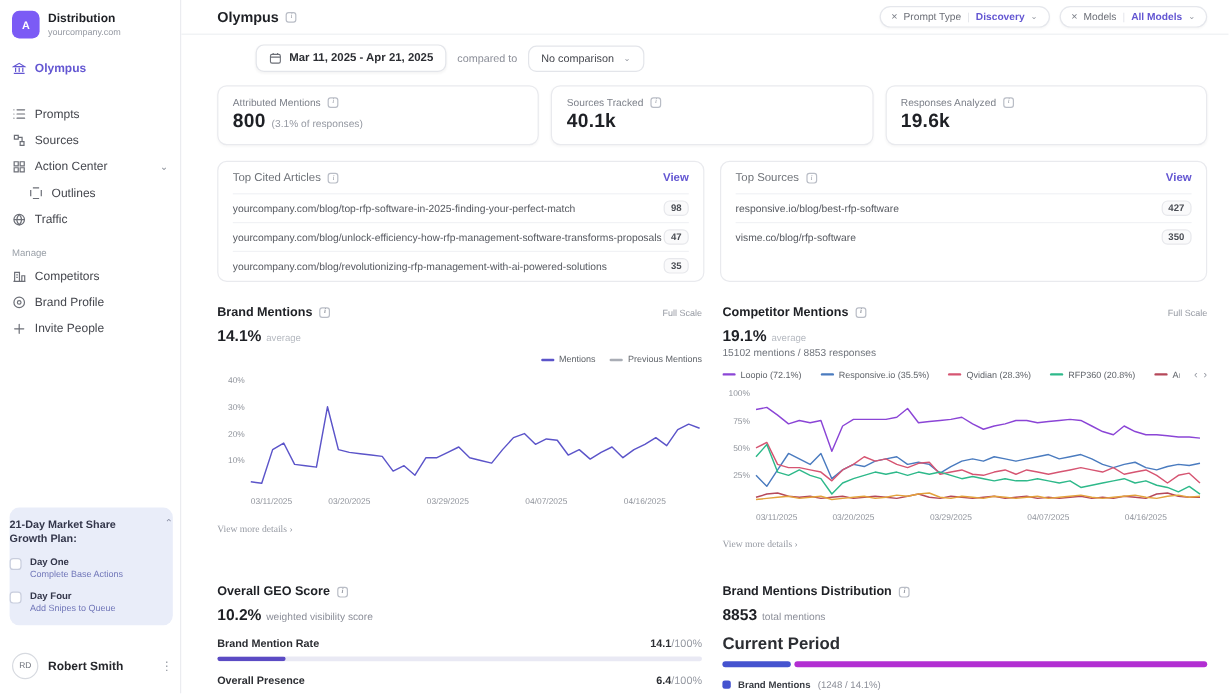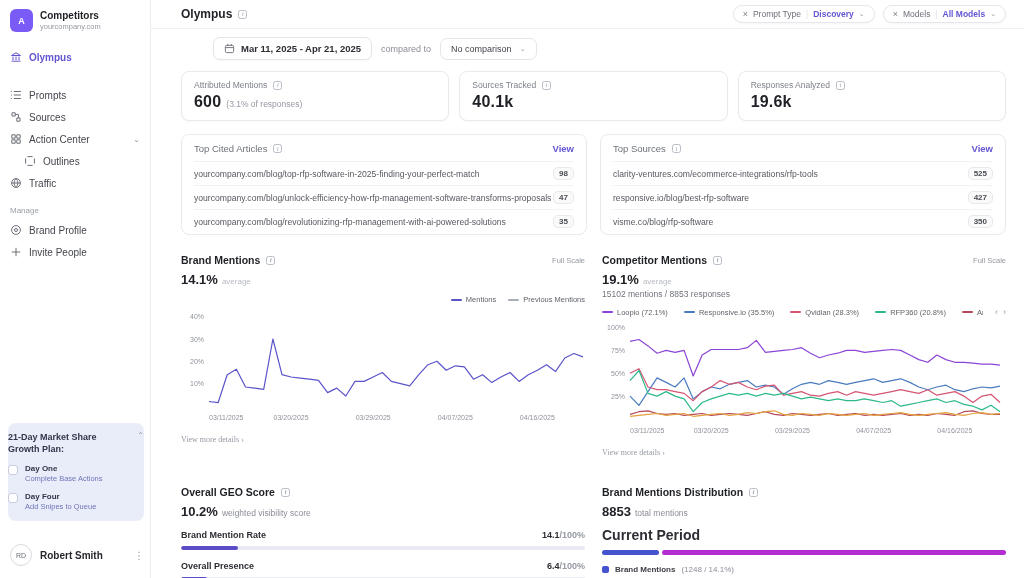--- a/index.html
+++ b/index.html
@@ -98,21 +98,21 @@
   .legend-item { display:inline-flex; align-items:center; gap:4px; white-space:nowrap; }
   .legend-dash { width:11px; height:2px; border-radius:2px; display:inline-block; }
   .legend-scroll { margin-left:auto; display:flex; gap:5px; color:#9599a2; font-size:9px; }
   .legend-scroll span { cursor:pointer; }
   .legend-clip { display:flex; gap:16px; overflow:hidden; flex:1; }
   .view-more { font-size:8px; color:#9599a2; margin-top:5px; cursor:pointer;font-family:Liberation Serif, serif; }
 
   .bottom-row { display:flex; gap:17px; margin-top:29px; }
   .geo-bar-group { margin-top:11px; }
   .geo-bar-head { display:flex; align-items:baseline; font-size:9px; font-weight:bold; color:#2c2e33; }
-  .geo-bar-head .max { color:#9599a2; font-weight:bold; }
+  .geo-bar-head .max { color:#9599a2; font-weight:normal; }
   .geo-bar-head .num { margin-left:auto; }
   .track { height:4px; background:#e9e9f4; border-radius:3px; margin-top:6px; overflow:hidden; }
   .fill { height:100%; background:#5b4bc4; border-radius:3px; }
   .period-label { font-size:14px; font-weight:bold; color:#2c2e33; margin-top:8px; }
   .stack-bar { display:flex; gap:3px; height:5px; margin-top:7px; }
   .stack-seg { height:100%; border-radius:3px; }
   .dist-legend { margin-top:10px; }
   .dist-legend-item { display:flex; align-items:center; gap:6px; margin-top:5px; font-size:8px; }
   .dist-swatch { width:7px; height:7px; border-radius:2px; flex-shrink:0; }
   .dist-name { color:#3a3d44; font-weight:bold; }
@@ -120,21 +120,21 @@
 </style>
 </head>
 <body>
 
 <div class="app">
 
   <aside class="sidebar">
     <div class="brand-row">
       <div class="brand-avatar">A</div>
       <div>
-        <div class="brand-name">Competitors</div>
+        <div class="brand-name">Distribution</div>
         <div class="brand-domain">yourcompany.com</div>
       </div>
     </div>
 
     <nav class="nav">
       <div class="nav-item active">
         <span class="glyph">
           <svg viewBox="0 0 12 12" width="12" height="12" fill="none" stroke="currentColor" stroke-width="1">
               <path d="M1.5 4.5 L6 1.8 L10.5 4.5 Z M3 5.5 V9 M6 5.5 V9 M9 5.5 V9 M1.5 10.2 H10.5"></path>
             </svg>
@@ -179,20 +179,28 @@
         <span class="glyph">
           <svg viewBox="0 0 12 12" width="12" height="12" fill="none" stroke="currentColor" stroke-width="1">
               <circle cx="6" cy="6" r="4.4"></circle>
               <path d="M1.6 6 h8.8 M6 1.6 c2.4 2.7 2.4 6.1 0 8.8 c-2.4 -2.7 -2.4 -6.1 0 -8.8"></path>
             </svg>
         </span>
         <span>Traffic</span>
       </div>
 
       <div class="manage-label">Manage</div>
+      <div class="nav-item">
+        <span class="glyph">
+          <svg viewBox="0 0 12 12" width="12" height="12" fill="none" stroke="currentColor" stroke-width="1">
+              <path d="M2.2 10.4 V3 h4 v7.4 M8.2 10.4 V5.8 h2.4 v4.6 M1.2 10.4 h10 M3.6 5 h1.2 M3.6 7.2 h1.2"></path>
+            </svg>
+        </span>
+        <span>Competitors</span>
+      </div>
       <div class="nav-item">
         <span class="glyph">
           <svg viewBox="0 0 12 12" width="12" height="12" fill="none" stroke="currentColor" stroke-width="1">
               <circle cx="6" cy="6" r="4.4"></circle>
               <circle cx="6" cy="6" r="1.5"></circle>
             </svg>
         </span>
         <span>Brand Profile</span>
       </div>
       <div class="nav-item">
@@ -274,21 +282,21 @@
         </button>
       </div>
 
       <div class="stats-row">
         <div class="stat-card">
           <div class="stat-label">
               <span>Attributed Mentions</span>
               <span class="info-ic">i</span>
             </div>
           <div class="stat-value-row">
-            <span class="stat-value">600</span>
+            <span class="stat-value">800</span>
             <span class="stat-suffix">(3.1% of responses)</span>
           </div>
         </div>
         <div class="stat-card">
           <div class="stat-label">
               <span>Sources Tracked</span>
               <span class="info-ic">i</span>
             </div>
           <div class="stat-value-row">
             <span class="stat-value">40.1k</span>
@@ -327,24 +335,20 @@
             <span class="count-badge">35</span>
           </div>
         </div>
         <div class="list-card">
           <div class="list-head">
             <span class="list-title">
                 <span>Top Sources</span>
                 <span class="info-ic">i</span>
               </span>
             <span class="view-link">View</span>
-          </div>
-          <div class="list-row">
-            <span class="list-url">clarity-ventures.com/ecommerce-integrations/rfp-tools</span>
-            <span class="count-badge">525</span>
           </div>
           <div class="list-row">
             <span class="list-url">responsive.io/blog/best-rfp-software</span>
             <span class="count-badge">427</span>
           </div>
           <div class="list-row">
             <span class="list-url">visme.co/blog/rfp-software</span>
             <span class="count-badge">350</span>
           </div>
         </div>

